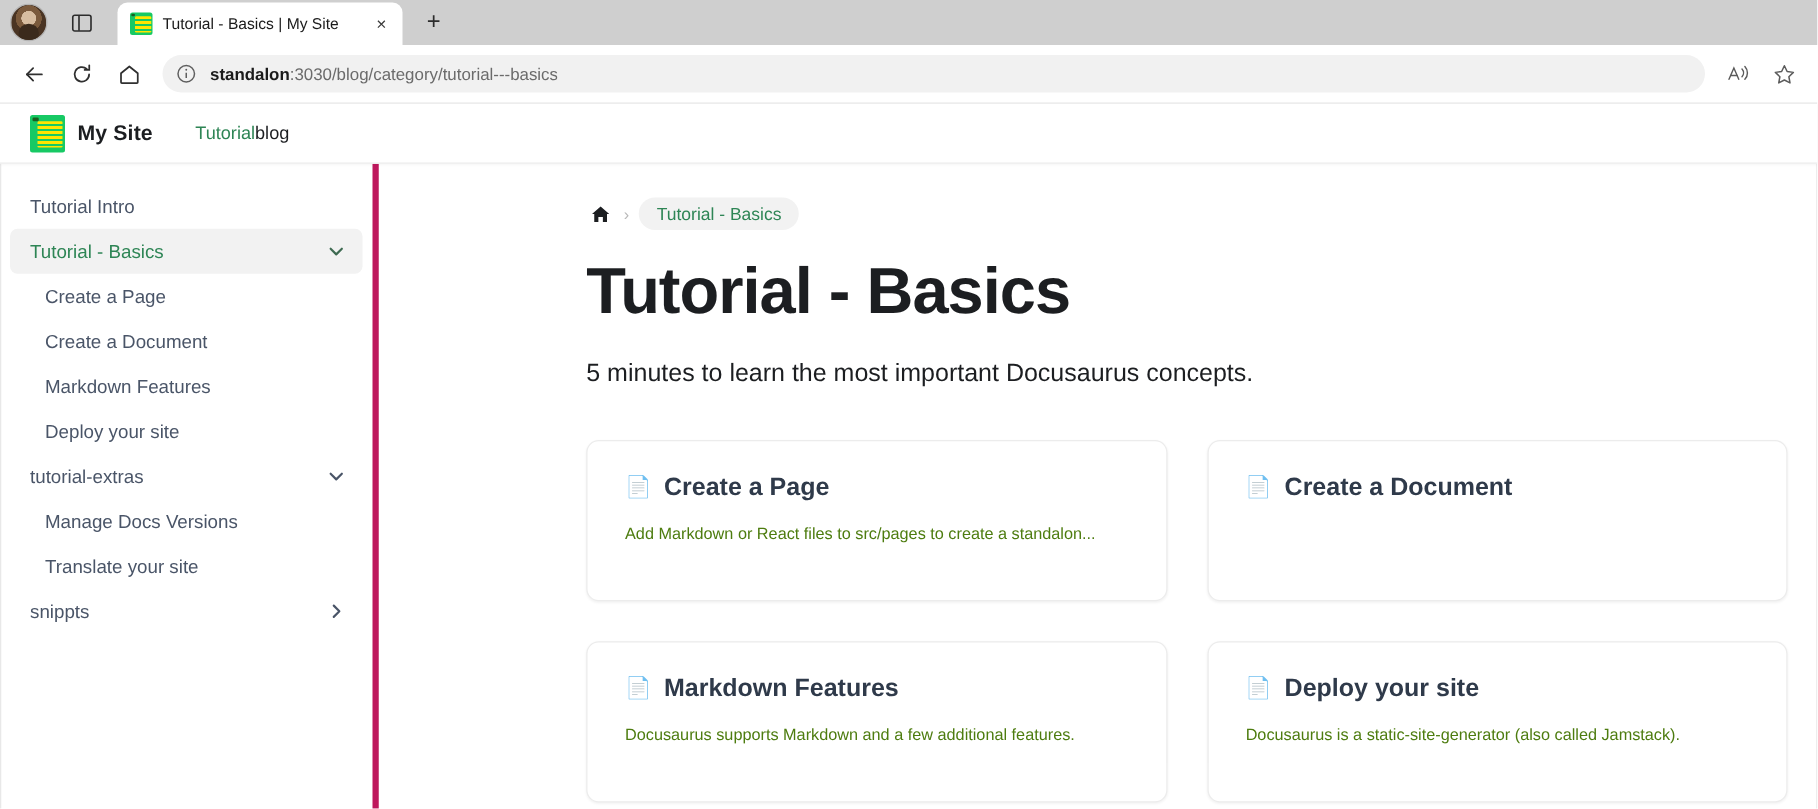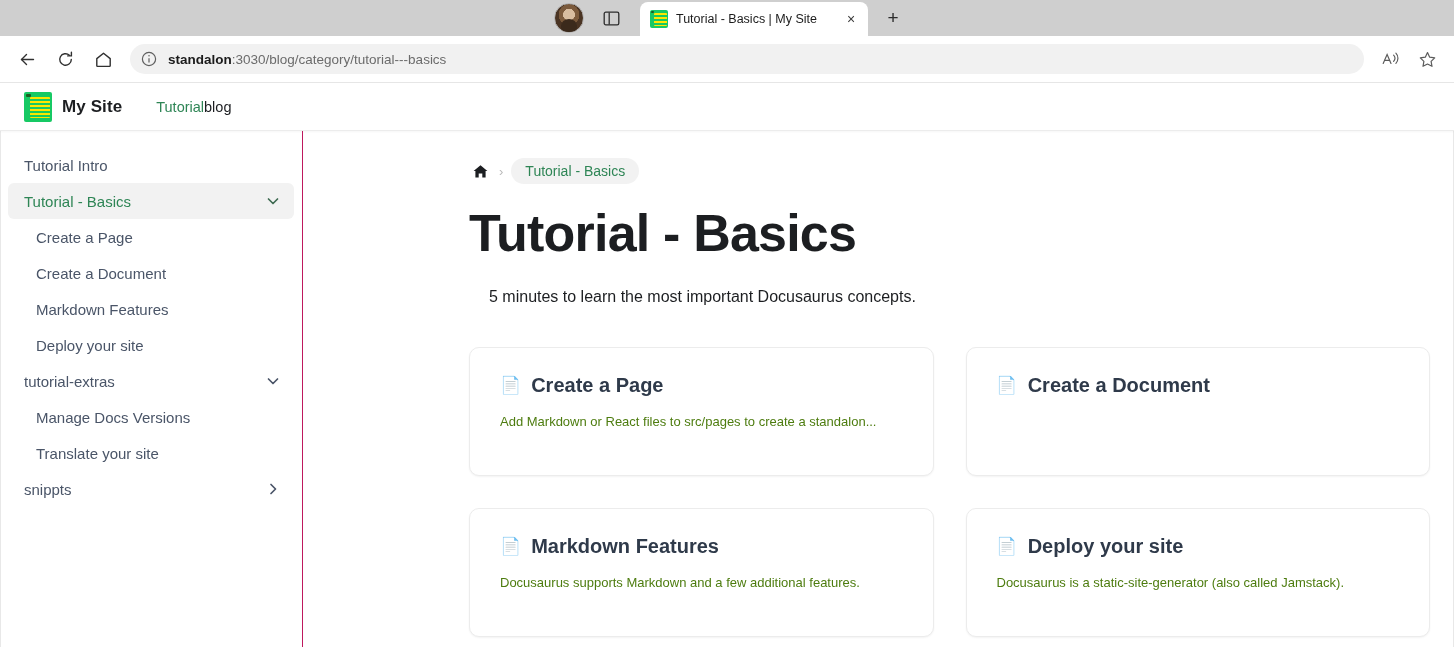--- a/index.html
+++ b/index.html
@@ -8,21 +8,21 @@
     overflow: hidden;
     font-family: "Liberation Sans", sans-serif;
     background: #ffffff;
   }
 
   
   #browser { width: 1454px; height: 647px; display: flex; flex-direction: column; }
 
   .tabstrip {
     height: 36px; background: #cfcfcf;
-    display: flex; align-items: flex-end; position: relative; flex: 0 0 36px; justify-content: center;
+    display: flex; align-items: flex-end; position: relative; flex: 0 0 36px;
   }
   .avatar-btn {
     width: 30px; height: 30px; margin-left: 8px; margin-bottom: 3px;
     border-radius: 50%; overflow: hidden; flex: 0 0 auto;
     background: radial-gradient(circle at 50% 38%, #d8bda0 0 26%, #7b5a3c 27% 46%, #4a3423 47% 100%);
     border: 1px solid #b5b5b5; position: relative;
   }
   .avatar-btn::after {
     content: ""; position: absolute; left: 50%; top: 55%;
     width: 16px; height: 14px; transform: translateX(-50%);
@@ -115,21 +115,21 @@
   .brand-name { font-size: 17px; font-weight: 700; color: #1c1e21; letter-spacing: .1px; }
   .nav-links { display: flex; align-items: center; margin-left: 34px; }
   .nav-link { font-size: 14.5px; color: #1c1e21; }
   .nav-link.active { color: #2e8555; }
 
   
   .cols { flex: 1 1 auto; display: flex; min-height: 0; }
 
   .sidebar {
     width: 303px; flex: 0 0 303px;
-    border-right: 1px solid #be185d;
+    border-right: 5px solid #be185d;
     padding: 16px 8px 0 8px;
     overflow: hidden;
     background: #fff;
   }
   .side-item {
     display: flex; align-items: center; justify-content: space-between;
     height: 36px; padding: 0 12px 0 16px; margin-bottom: 0;
     border-radius: 6px; font-size: 15px; color: #4a5568;
   }
   .side-item .lbl { white-space: nowrap; overflow: hidden; text-overflow: ellipsis; }
@@ -150,21 +150,21 @@
   .bc-sep { color: #b9b9b9; font-size: 13px; line-height: 1; }
   .bc-item {
     background: #f2f2f2; color: #2e8555; font-size: 14px;
     padding: 5px 14px; border-radius: 14px; white-space: nowrap;
   }
 
   h1.page-title {
     font-size: 52px; font-weight: 800; color: #1c1e21;
     letter-spacing: -.8px; margin: 22px 0 0 0; line-height: 1.1;
   }
-  .lede { font-size: 16px; color: #1c1e21; margin-top: 26px; margin-left: 20px; }
+  .lede { font-size: 20px; color: #1c1e21; margin-top: 26px; }
 
   .cards {
     display: grid; grid-template-columns: 1fr 1fr;
     gap: 32px; margin-top: 41px;
   }
   .card {
     border: 1px solid #ececec; border-radius: 10px;
     padding: 26px 30px 30px 30px; height: 129px;
     box-shadow: 0 1px 2px rgba(0,0,0,0.05);
     background: #fff;

